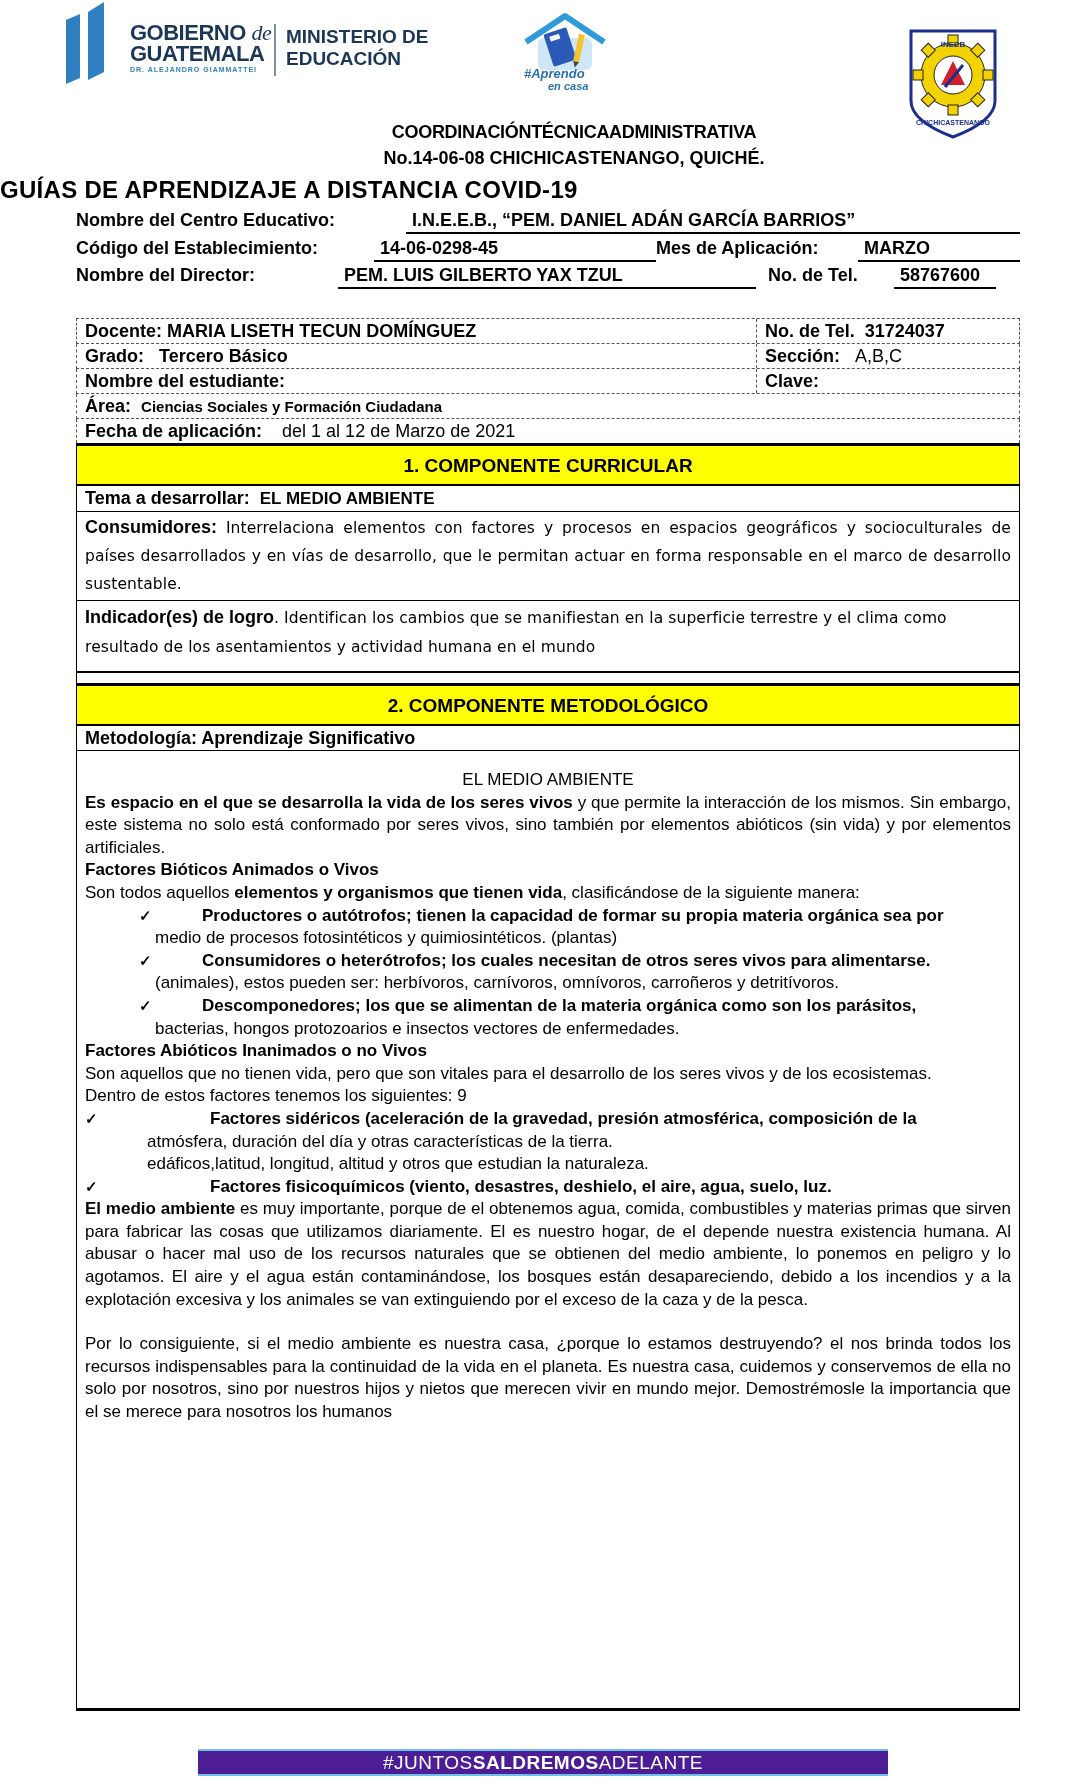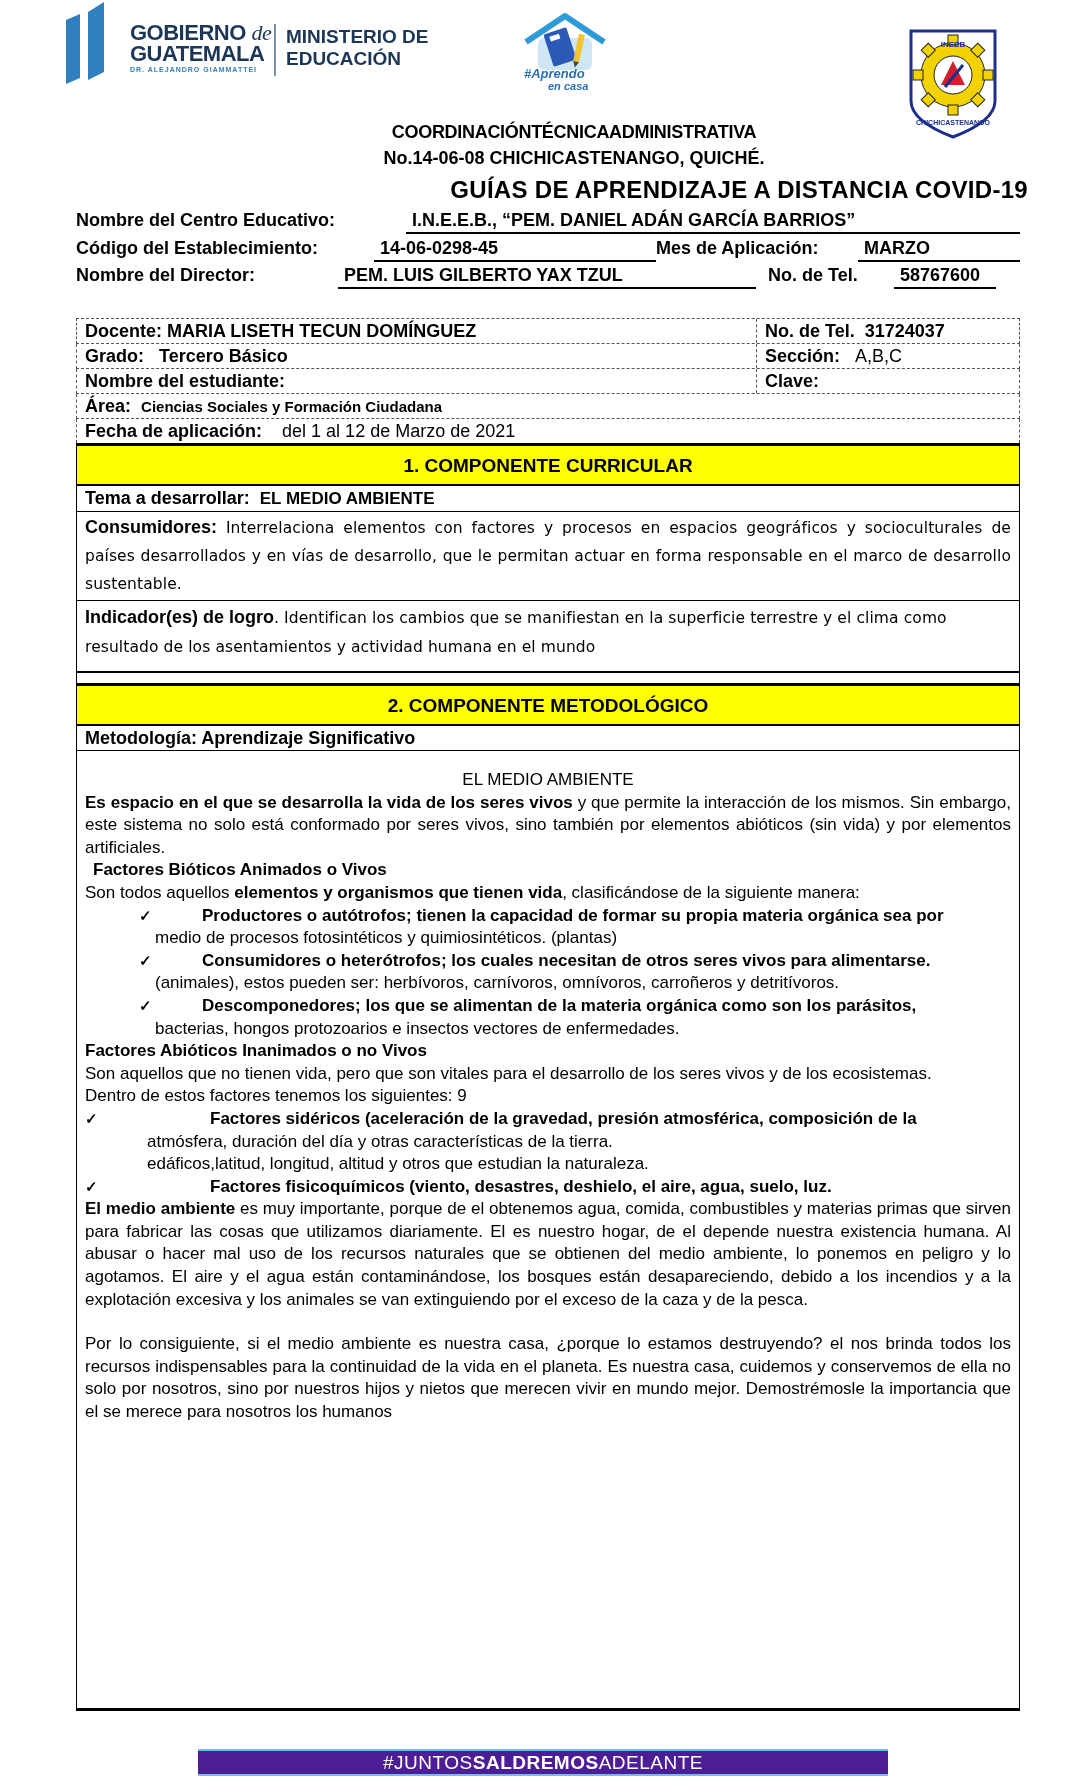--- a/index.html
+++ b/index.html
@@ -17,21 +17,21 @@
 
   .logo-aprendo { position: absolute; left: 520px; top: 12px; width: 90px; height: 84px; }
   .aprendo-text { position: absolute; left: 4px; top: 56px; font-weight: bold; font-style: italic; color: #2b6fb3; font-size: 13px; line-height: 12px; }
   .aprendo-text .l2 { display: block; padding-left: 24px; font-size: 11px; }
 
   .logo-ineeb { position: absolute; left: 905px; top: 25px; width: 96px; height: 116px; }
 
   
   .title1 { position: absolute; left: 0; width: 1088px; top: 122px; text-align: center; font-weight: bold; font-size: 18px; letter-spacing: -0.3px; padding-left: 60px; }
   .title2 { position: absolute; left: 0; width: 1088px; top: 148px; text-align: center; font-weight: bold; font-size: 18px; padding-left: 60px; }
-  .title3 { position: absolute; left: 0; width: 1088px; top: 176px; text-align: right; font-weight: bold; font-size: 24px; letter-spacing: 0.3px; padding-right: 60px; }
+  .title3 { position: absolute; left: 0; width: 1088px; top: 176px; text-align: left; font-weight: bold; font-size: 24px; letter-spacing: 0.3px; padding-right: 60px; }
 
   .info-row { position: absolute; left: 76px; height: 24px; font-weight: bold; font-size: 18px; white-space: nowrap; }
   .info-row .lbl { position: absolute; top: 0; }
   .info-row .val { position: absolute; top: 0; border-bottom: 2px solid #000; padding-left: 6px; height: 24px; }
 
   
   .doc-table { position: absolute; left: 76px; top: 318px; width: 944px; }
   .trow { position: relative; border-left: 1px dashed #555; border-right: 1px dashed #555; border-bottom: 1px dashed #555; font-size: 18px; font-weight: bold; display: flex; }
   .trow.first { border-top: 1px dashed #555; }
   .tcell { padding: 1px 8px; height: 24px; line-height: 22px; white-space: nowrap; }
@@ -198,21 +198,21 @@
 
   <div style="height:10px; border-left:1px solid #000; border-right:1px solid #000;"></div>
   <div class="yellow-band">2.  COMPONENTE METODOLÓGICO</div>
   <div class="srow" style="font-weight:bold; padding:0 8px; height:25px; line-height:24px;">Metodología: Aprendizaje Significativo</div>
 
   <div class="content-box">
     <div class="heading">EL MEDIO AMBIENTE</div>
     <p>
       <b>Es espacio en el que se desarrolla la vida de los seres vivos</b><span> y que permite la interacción de los mismos. Sin embargo, este sistema no solo está conformado por seres vivos, sino también por elementos abióticos (sin vida) y por elementos artificiales.</span>
     </p>
-    <p style="font-weight:bold;margin-left:8px;">Factores Bióticos Animados o Vivos</p>
+    <p style="font-weight:bold;">Factores Bióticos Animados o Vivos</p>
     <p>
       <span>Son todos aquellos </span><b>elementos y organismos que tienen vida</b><span>, clasificándose de la siguiente manera:</span>
     </p>
 
     <div class="chk">
       <span class="mark">✓</span><span>Productores o autótrofos; tienen la capacidad de formar su propia materia orgánica sea por</span>
     </div>
     <div class="chk-cont" style="padding-left:70px;">medio de procesos fotosintéticos y quimiosintéticos. (plantas)</div>
 
     <div class="chk">

